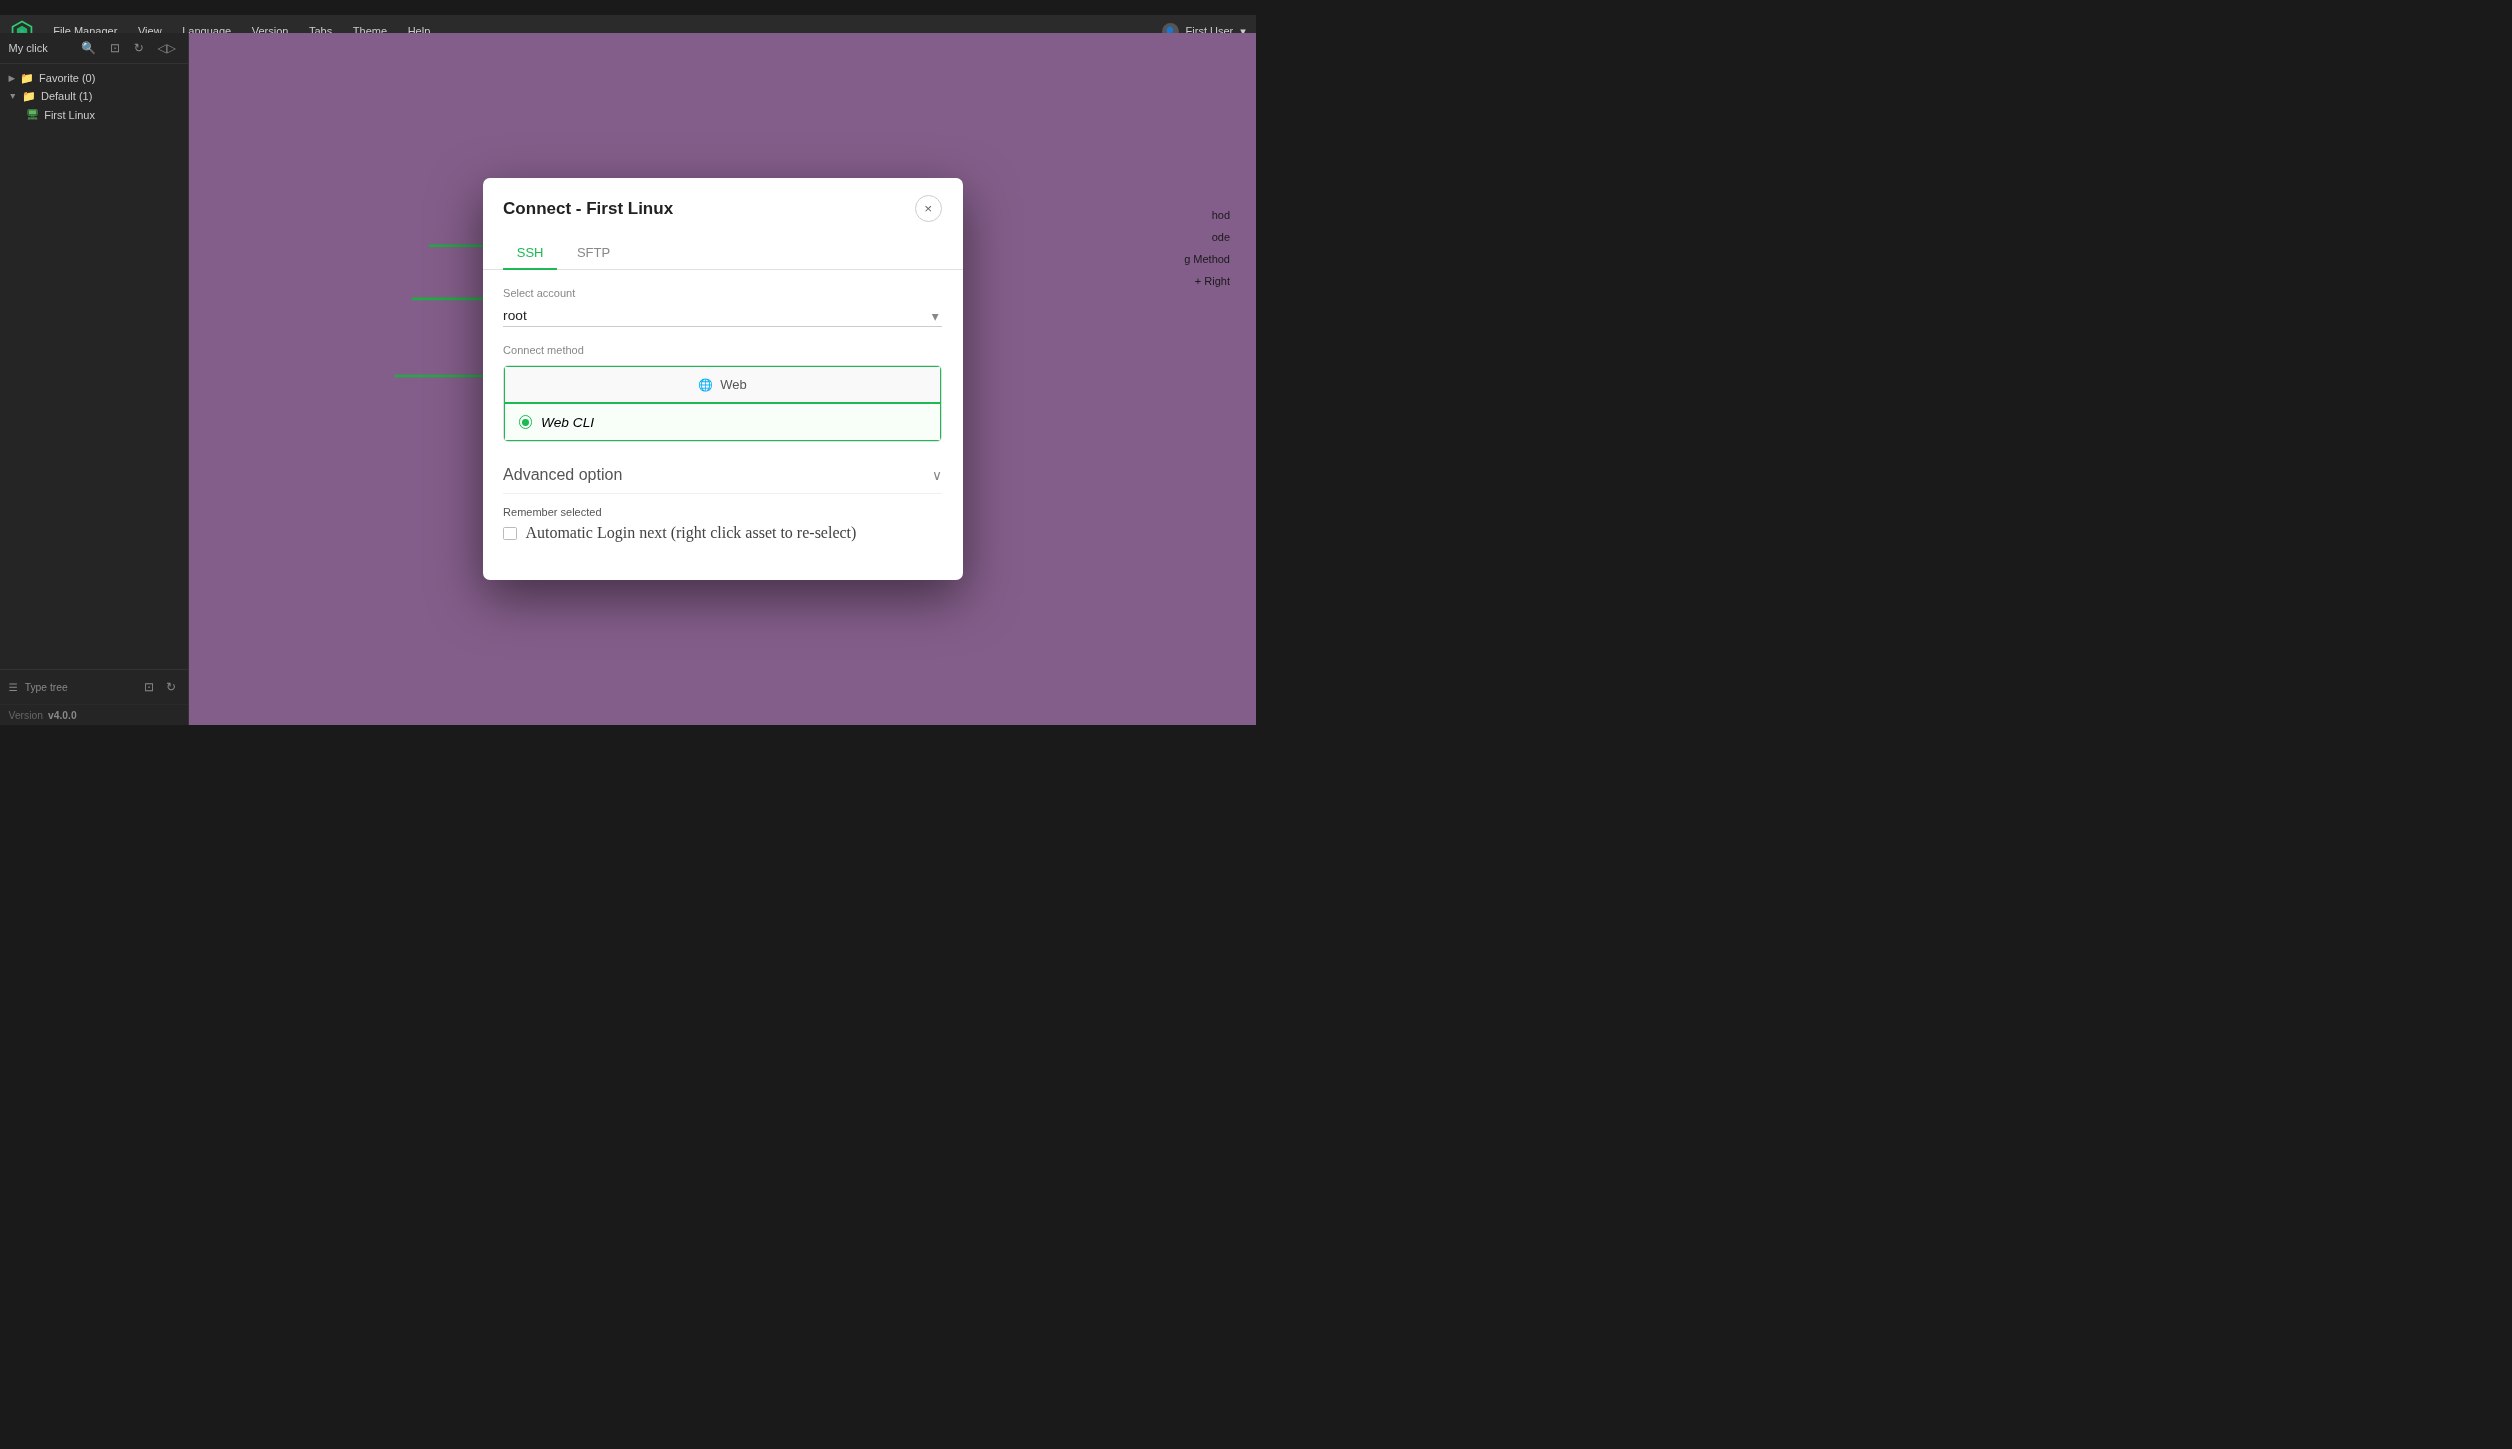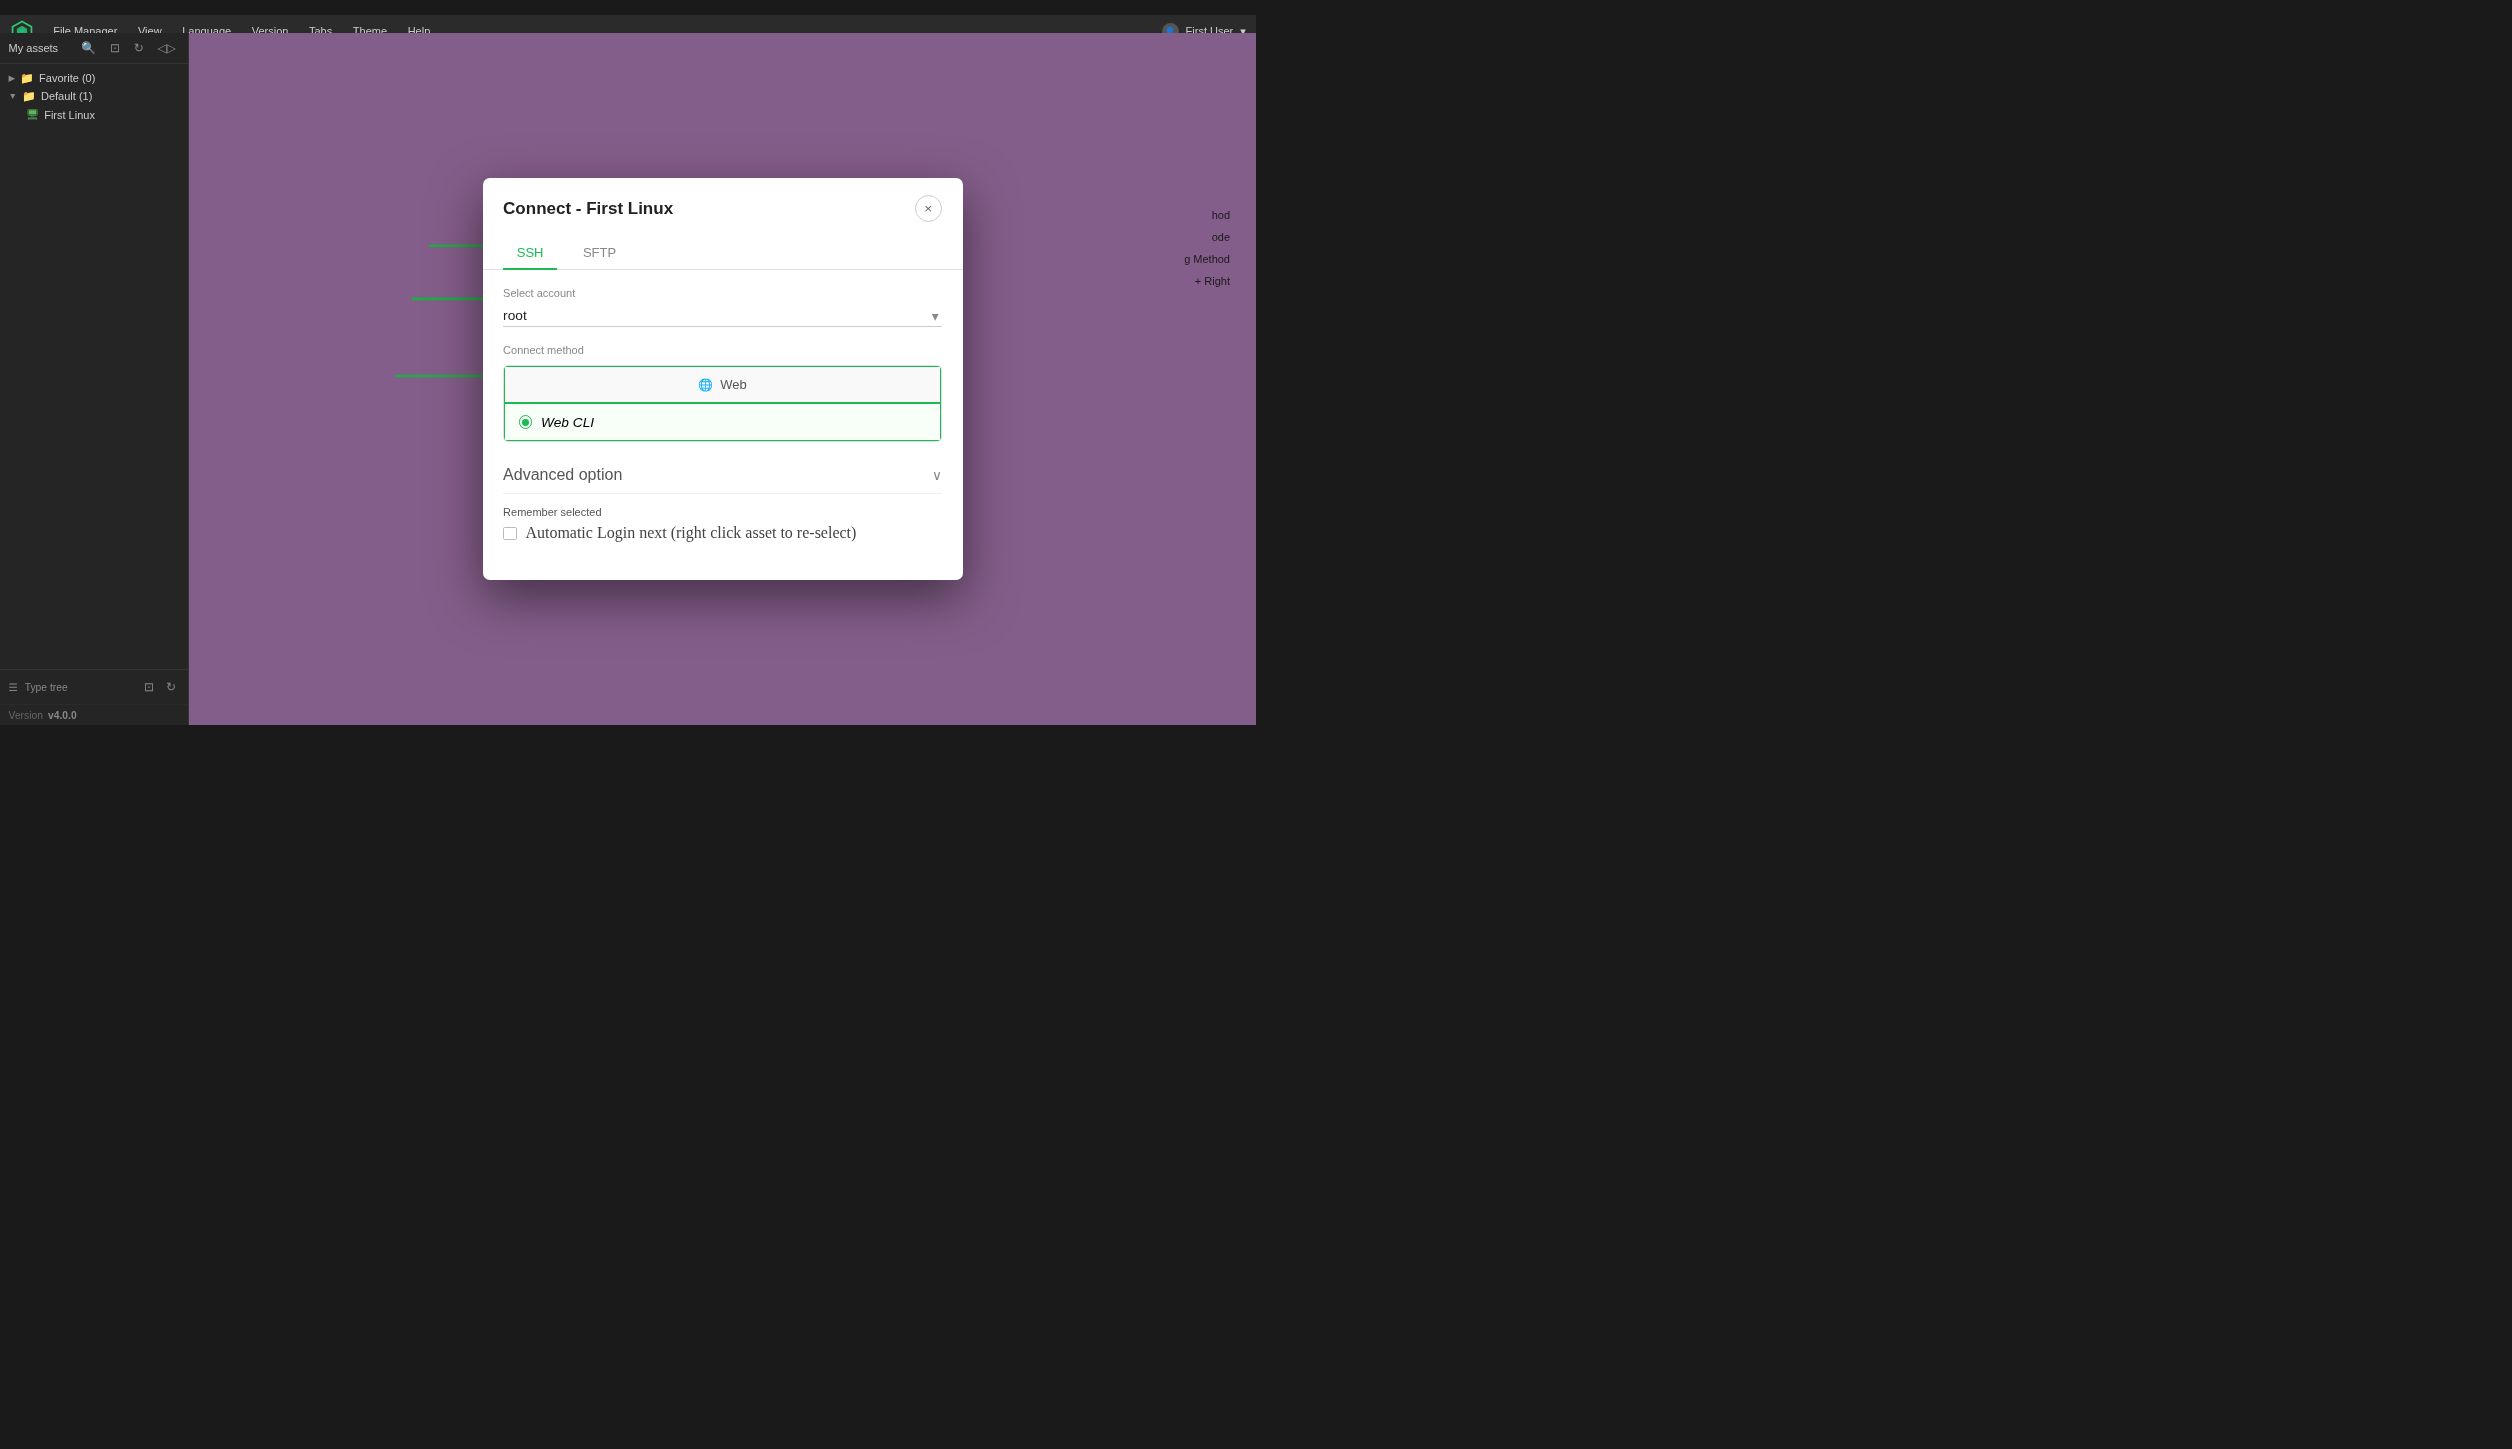--- a/index.html
+++ b/index.html
@@ -196,21 +196,21 @@
       font-size: 13.7px;
       color: #666;
     }
 
     
     .dialog-tabs {
       display: flex;
       padding: 0 20.6px;
       margin-top: 13.7px;
       border-bottom: 0.9px solid #e0e0e0;
-      gap: 12px;
+      gap: 6px;
     }
     .dialog-tab {
       padding: 8.6px 13.7px;
       font-size: 13px;
       cursor: pointer;
       color: #888;
       border-bottom: 2.6px solid transparent;
       margin-bottom: -0.9px;
     }
     .dialog-tab.active {
@@ -392,21 +392,21 @@
   <div class="menu-item">Help</div>
   <div class="menu-right">
     <div class="user-avatar-icon">👤</div>
     <span>First User</span>
     <span>▾</span>
   </div>
 </div>
 
 <div class="sidebar">
   <div class="sidebar-toolbar">
-    <span class="sidebar-title">My assets</span>
+    <span class="sidebar-title">My click</span>
     <span class="sidebar-icon-btn">🔍</span>
     <span class="sidebar-icon-btn">⊡</span>
     <span class="sidebar-icon-btn">↻</span>
     <span class="sidebar-icon-btn">◁▷</span>
   </div>
 
   <div class="tree-section">
     <div class="tree-item">
       <span class="chevron">▶</span>
       <span class="folder-icon">📁</span>

